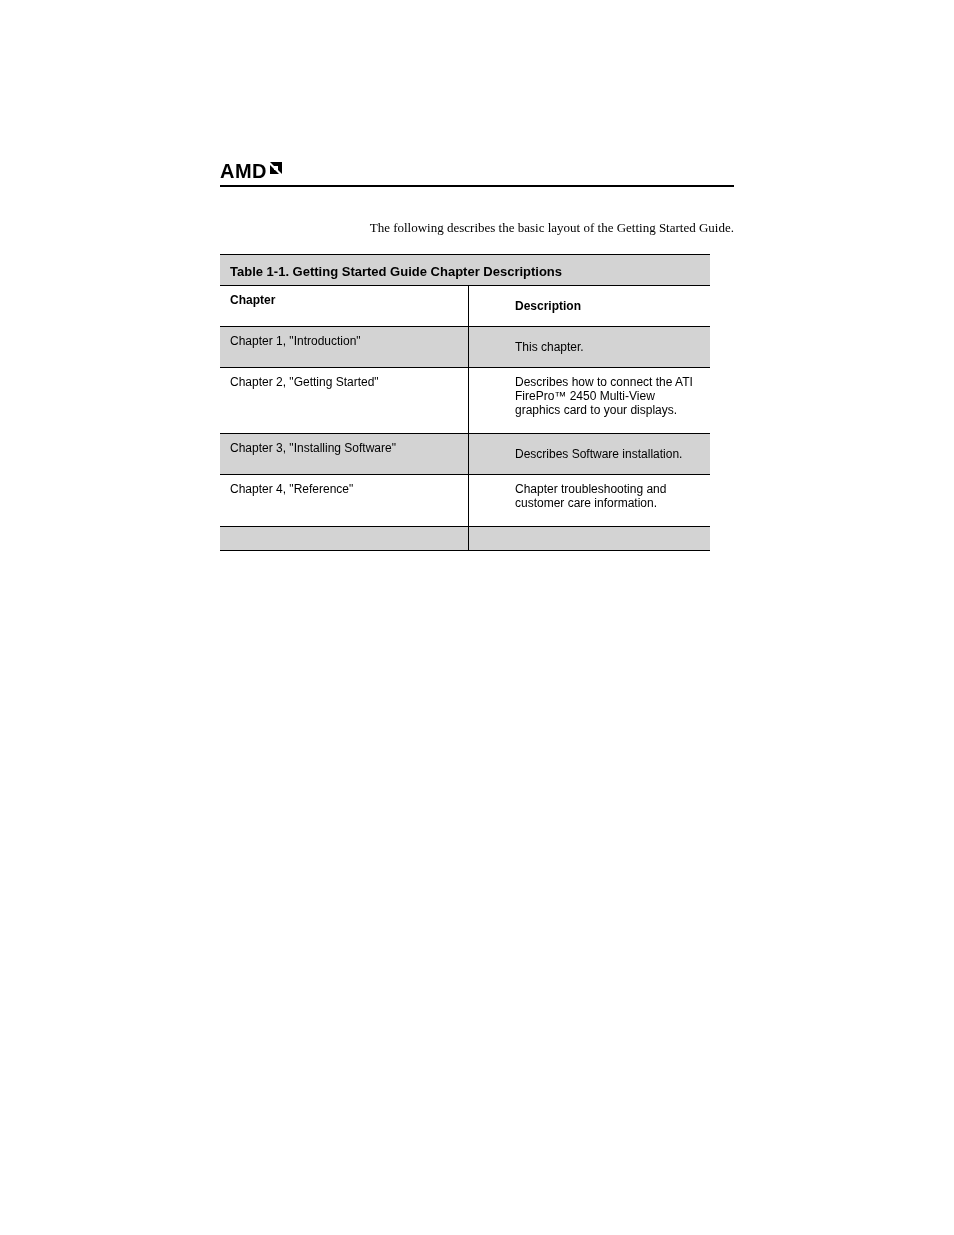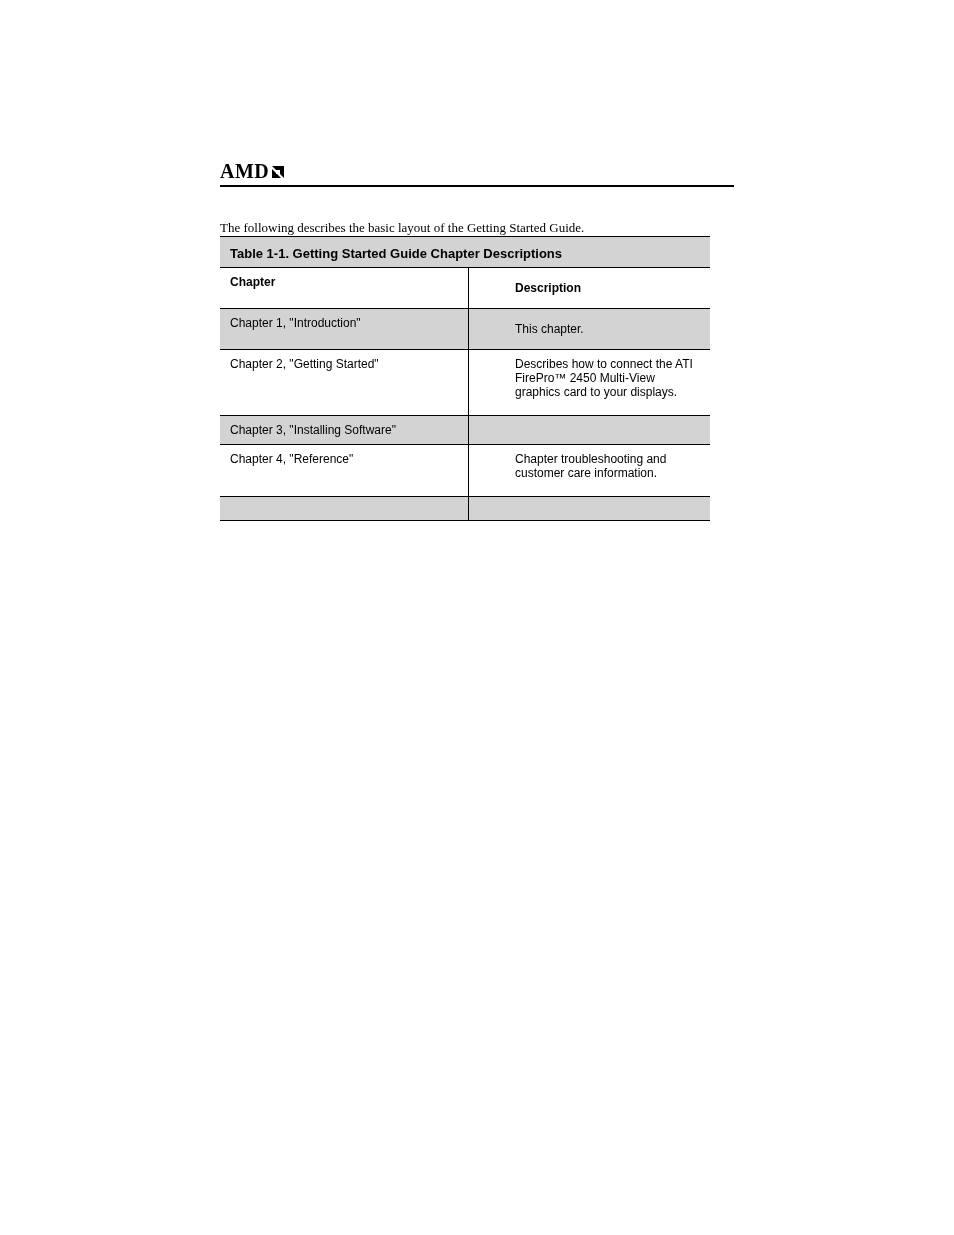--- a/index.html
+++ b/index.html
@@ -16,44 +16,45 @@
     width: 954px;
     height: 1235px;
     box-sizing: border-box;
     padding: 160px 220px 0 220px; 
   }
   .header {
     position: relative;
     height: 26px;
   }
   .logo {
-    font-family: Liberation Serif, serif;
+    font-family: Liberation Sans, sans-serif;
     font-weight: 900;
     font-size: 20px;
     letter-spacing: 0.5px;
     display: inline-flex;
-    align-items: center;
   }
   .logo-glyph {
     display: inline-block;
     width: 16px;
     height: 16px;
     margin-left: 1px;
     position: relative;
   }
   .logo-glyph svg { display: block; }
   .header-rule {
     border-bottom: 2px solid #000;
     margin-top: 2px;
   }
   .intro {
     margin-top: 34px;
     font-size: 13px;
+    text-align: right;
   }
   .table {
+    margin-top: 18px;
     width: 490px;
     border-top: 1.5px solid #000;
     border-bottom: 1.5px solid #000;
     font-family: Arial, Helvetica, sans-serif;
     font-size: 12px;
   }
   .table .title-row {
     background: #d3d3d3;
     padding: 9px 10px 6px 10px;
     border-bottom: 1px solid #000;
@@ -118,20 +119,21 @@
     <div class="row grey">
       <div class="cell-l">Chapter 1, "Introduction"</div>
       <div class="cell-r">This chapter.</div>
     </div>
     <div class="row tall">
       <div class="cell-l">Chapter 2, "Getting Started"</div>
       <div class="cell-r">Describes how to connect the ATI FirePro™ 2450 Multi-View graphics card to your displays.</div>
     </div>
     <div class="row grey">
       <div class="cell-l">Chapter 3, "Installing Software"</div>
+      <div class="cell-r">Describes Software installation.</div>
     </div>
     <div class="row tall">
       <div class="cell-l">Chapter 4, "Reference"</div>
       <div class="cell-r">Chapter troubleshooting and customer care information.</div>
     </div>
     <div class="row grey tall">
       <div class="cell-l"></div>
       <div class="cell-r"></div>
     </div>
   </div>

